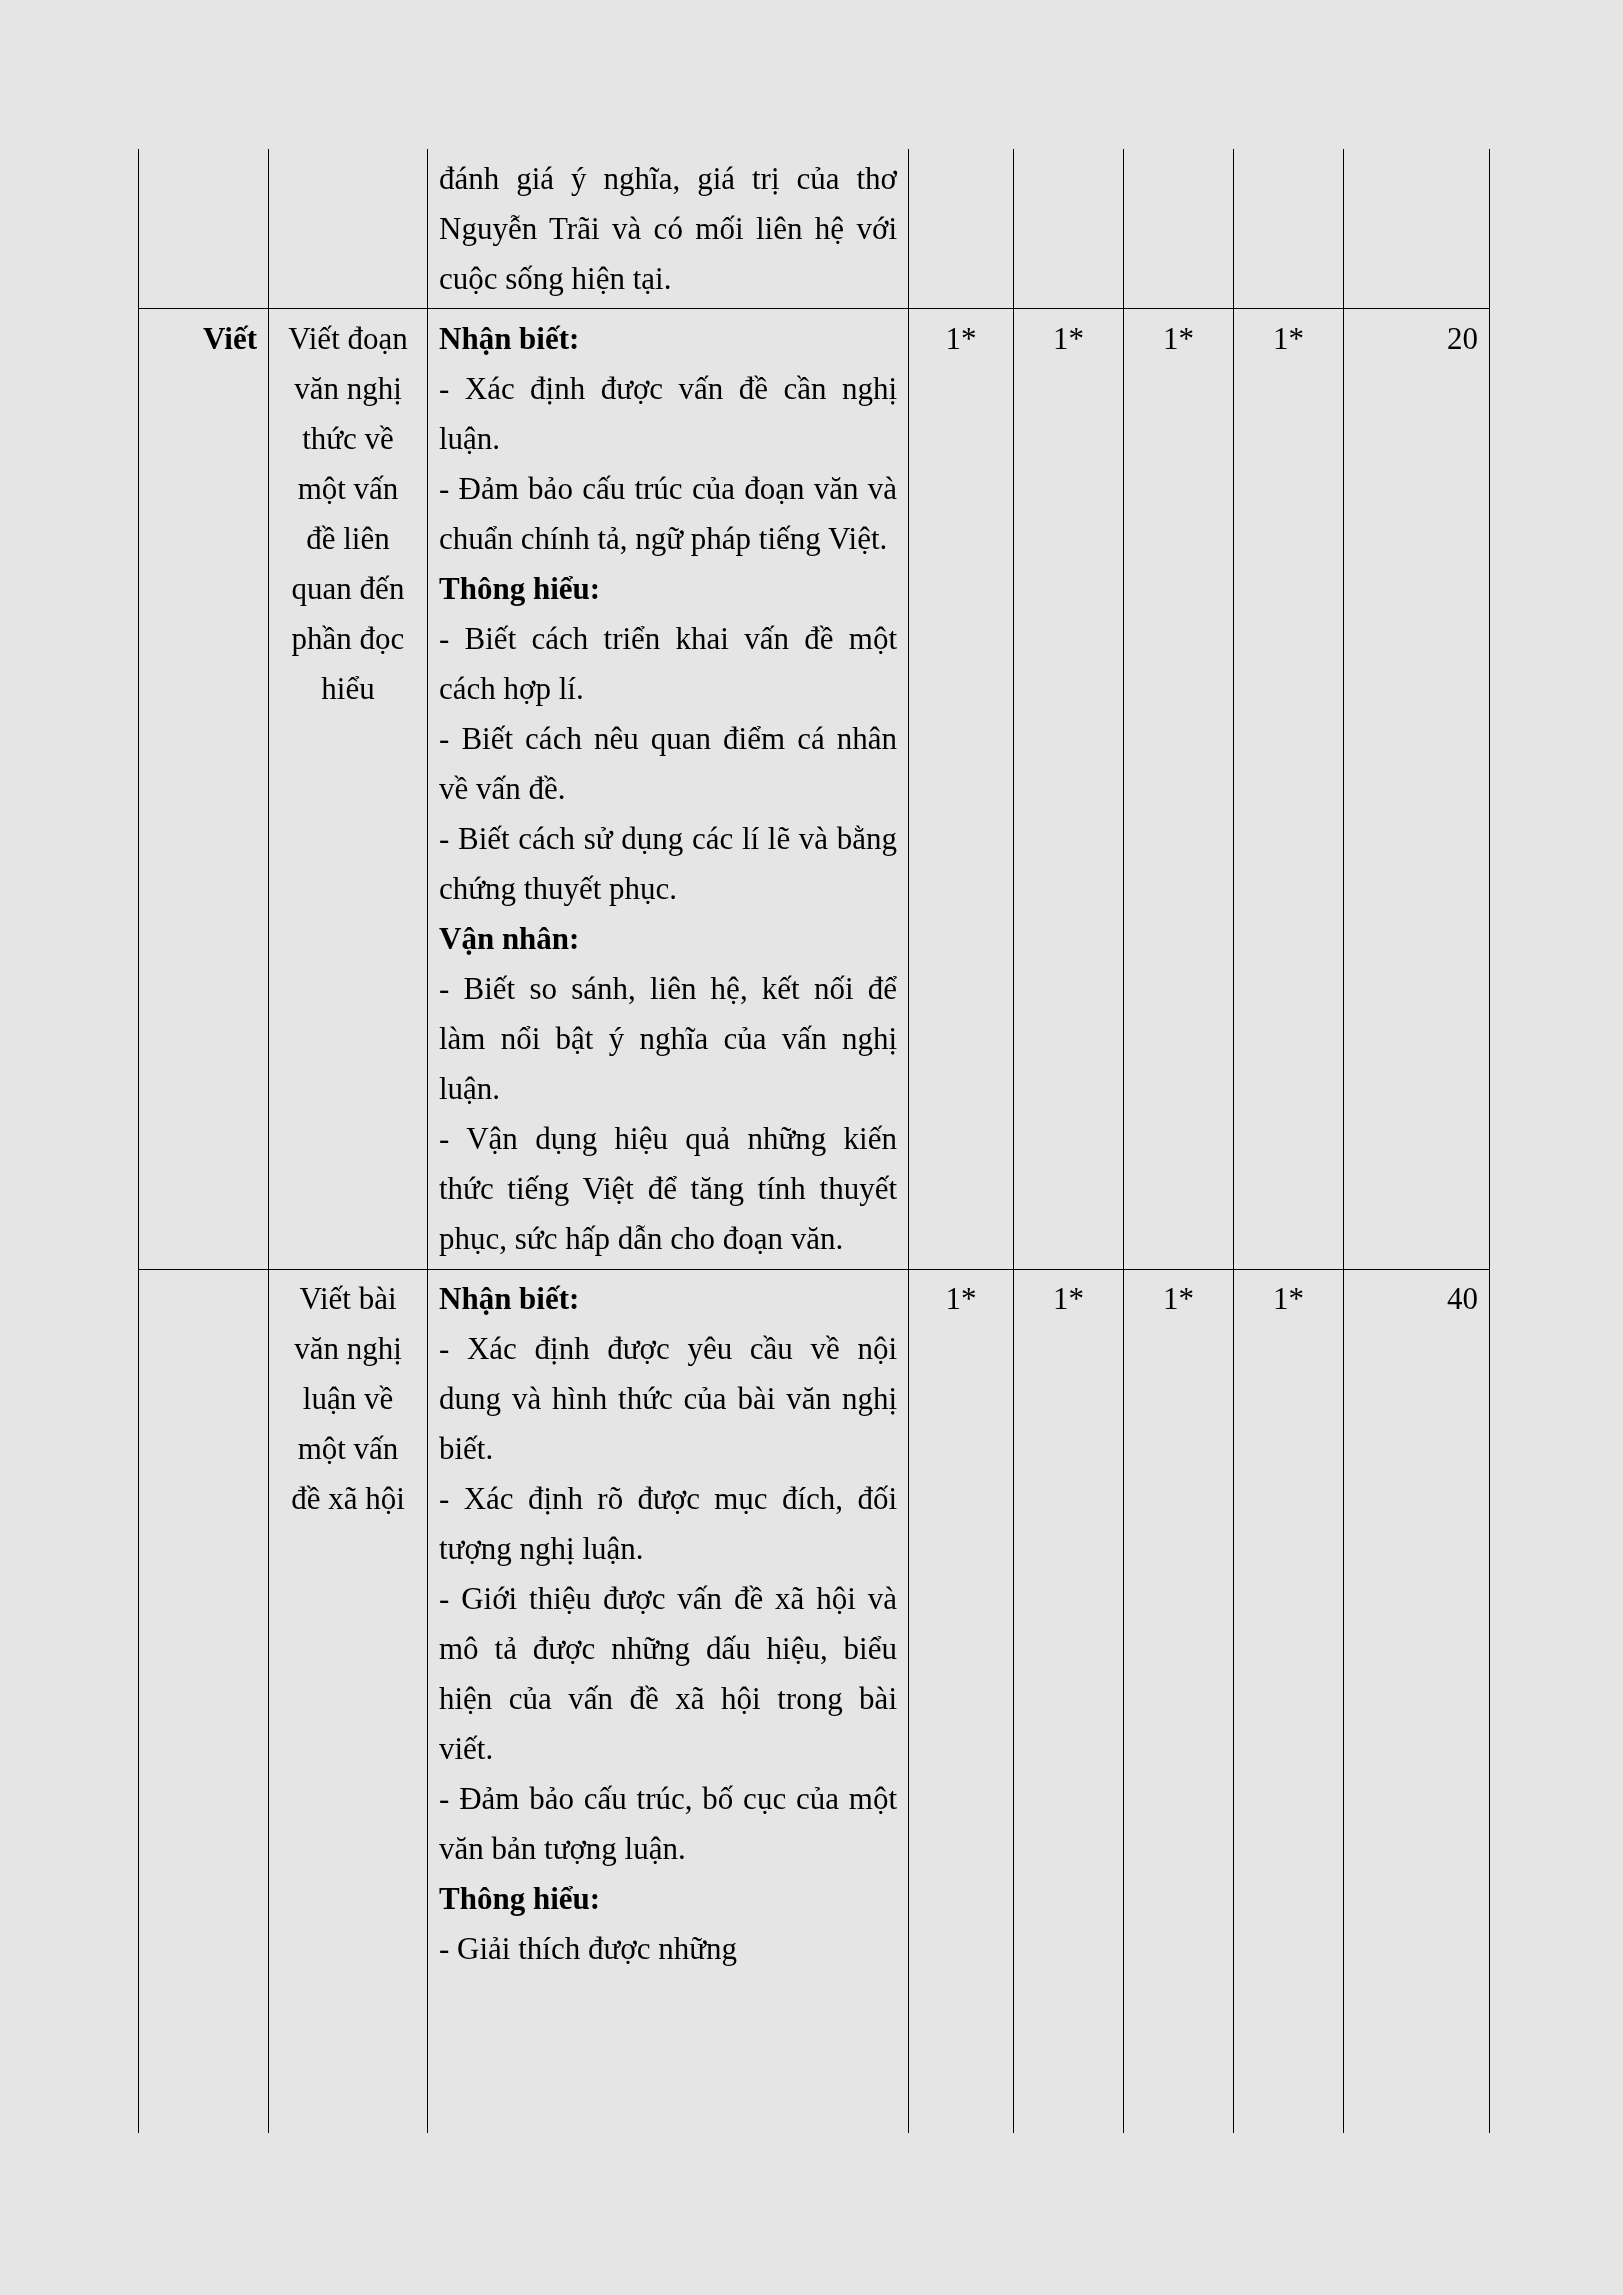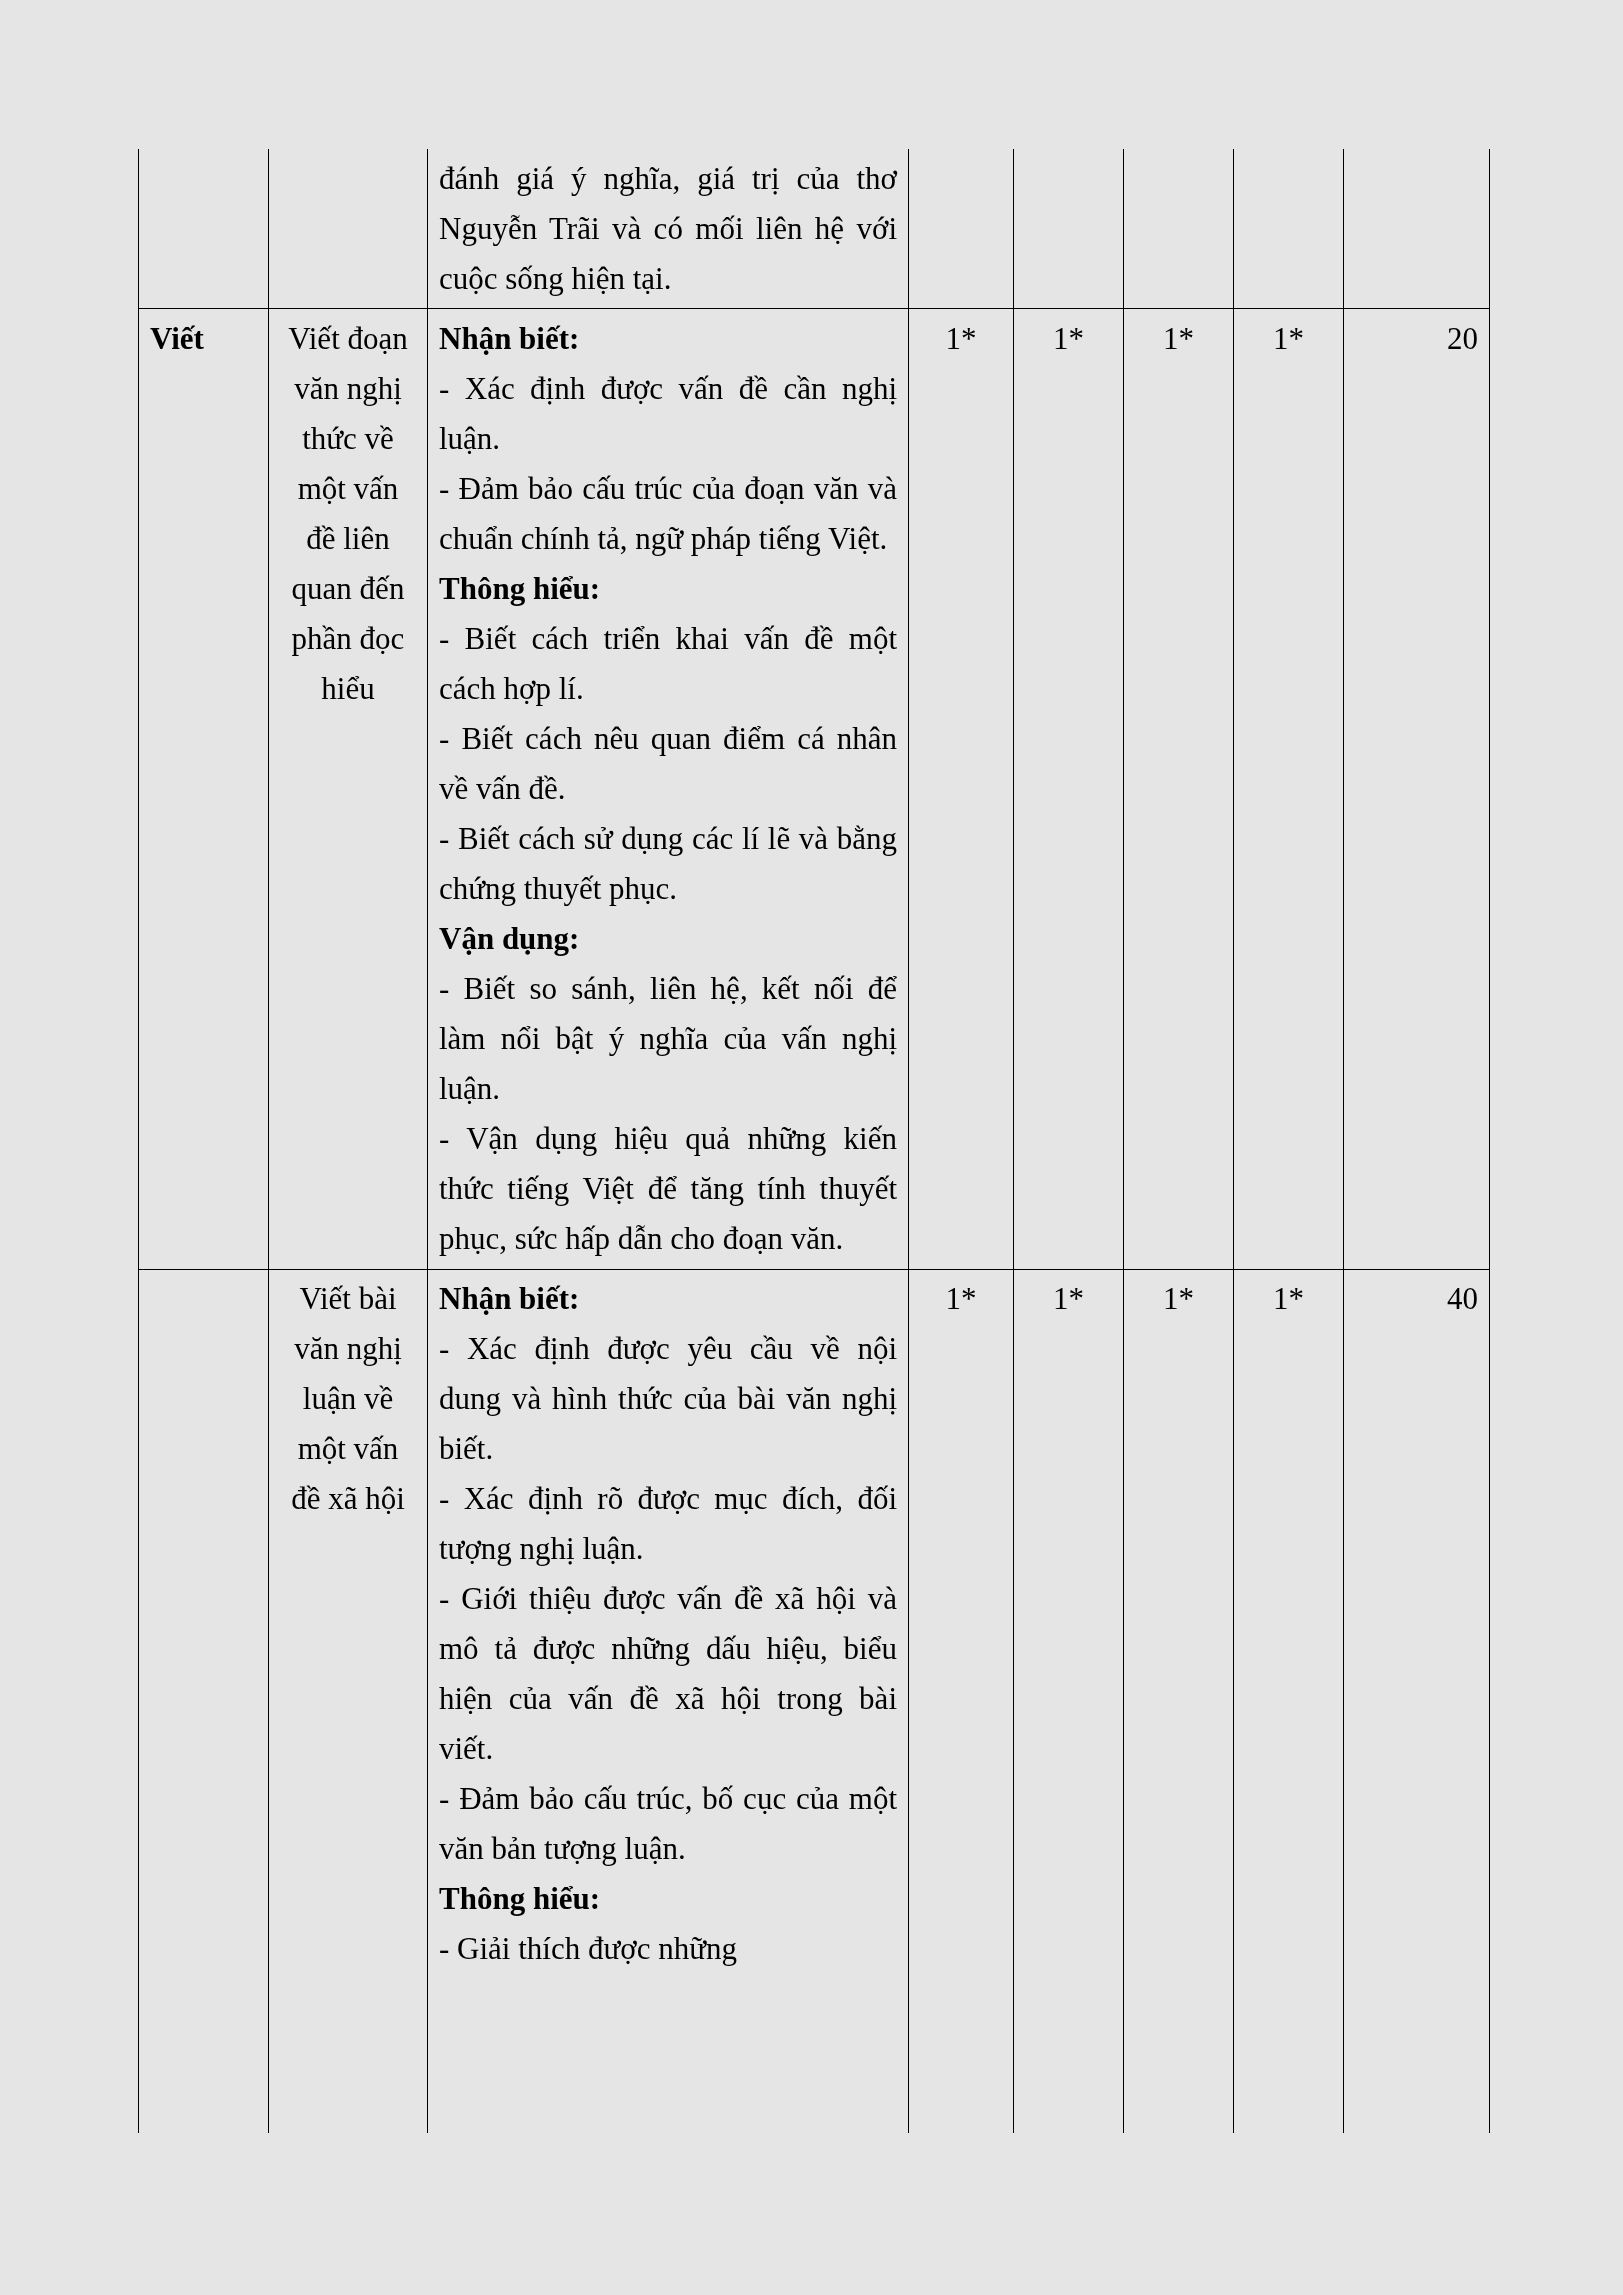--- a/index.html
+++ b/index.html
@@ -30,21 +30,21 @@
     vertical-align: top;
     font-size: 31px;
     line-height: 50px;
     padding: 4.7px 11px;
     overflow: hidden;
   }
   
   .matrix tr:first-child td { border-top: none; }
   .matrix tr:last-child td { border-bottom: none; }
   .matrix tr:last-child { height: 864px; padding-left: 40px; }
-  .c-skill   { text-align: left; }
+  .c-skill   { text-align: right; }
   .c-content { text-align: center; padding: 4.7px 7.9px; }
   .c-req p   { text-align: justify; }
   .c-level   { text-align: center; }
   .c-total   { text-align: right; }
   .bold      { font-weight: bold; }
 </style>
 </head>
 <body>
 
 <div class="page">
@@ -76,21 +76,21 @@
           <td class="c-skill bold">Viết</td>
           <td class="c-content">Viết đoạn văn nghị thức về một vấn đề liên quan đến phần đọc hiểu</td>
           <td class="c-req">
             <p class="req-line bold">Nhận biết:</p>
             <p class="req-line">- Xác định được vấn đề cần nghị luận.</p>
             <p class="req-line">- Đảm bảo cấu trúc của đoạn văn và chuẩn chính tả, ngữ pháp tiếng Việt.</p>
             <p class="req-line bold">Thông hiểu:</p>
             <p class="req-line">- Biết cách triển khai vấn đề một cách hợp lí.</p>
             <p class="req-line">- Biết cách nêu quan điểm cá nhân về vấn đề.</p>
             <p class="req-line">- Biết cách sử dụng các lí lẽ và bằng chứng thuyết phục.</p>
-            <p class="req-line bold">Vận dụng:</p>
+            <p class="req-line bold">Vận nhân:</p>
             <p class="req-line">- Biết so sánh, liên hệ, kết nối để làm nổi bật ý nghĩa của vấn nghị luận.</p>
             <p class="req-line">- Vận dụng hiệu quả những kiến thức tiếng Việt để tăng tính thuyết phục, sức hấp dẫn cho đoạn văn.</p>
           </td>
           <td class="c-level">1*</td>
           <td class="c-level">1*</td>
           <td class="c-level">1*</td>
           <td class="c-level">1*</td>
           <td class="c-total">20</td>
         </tr>
         <tr>

